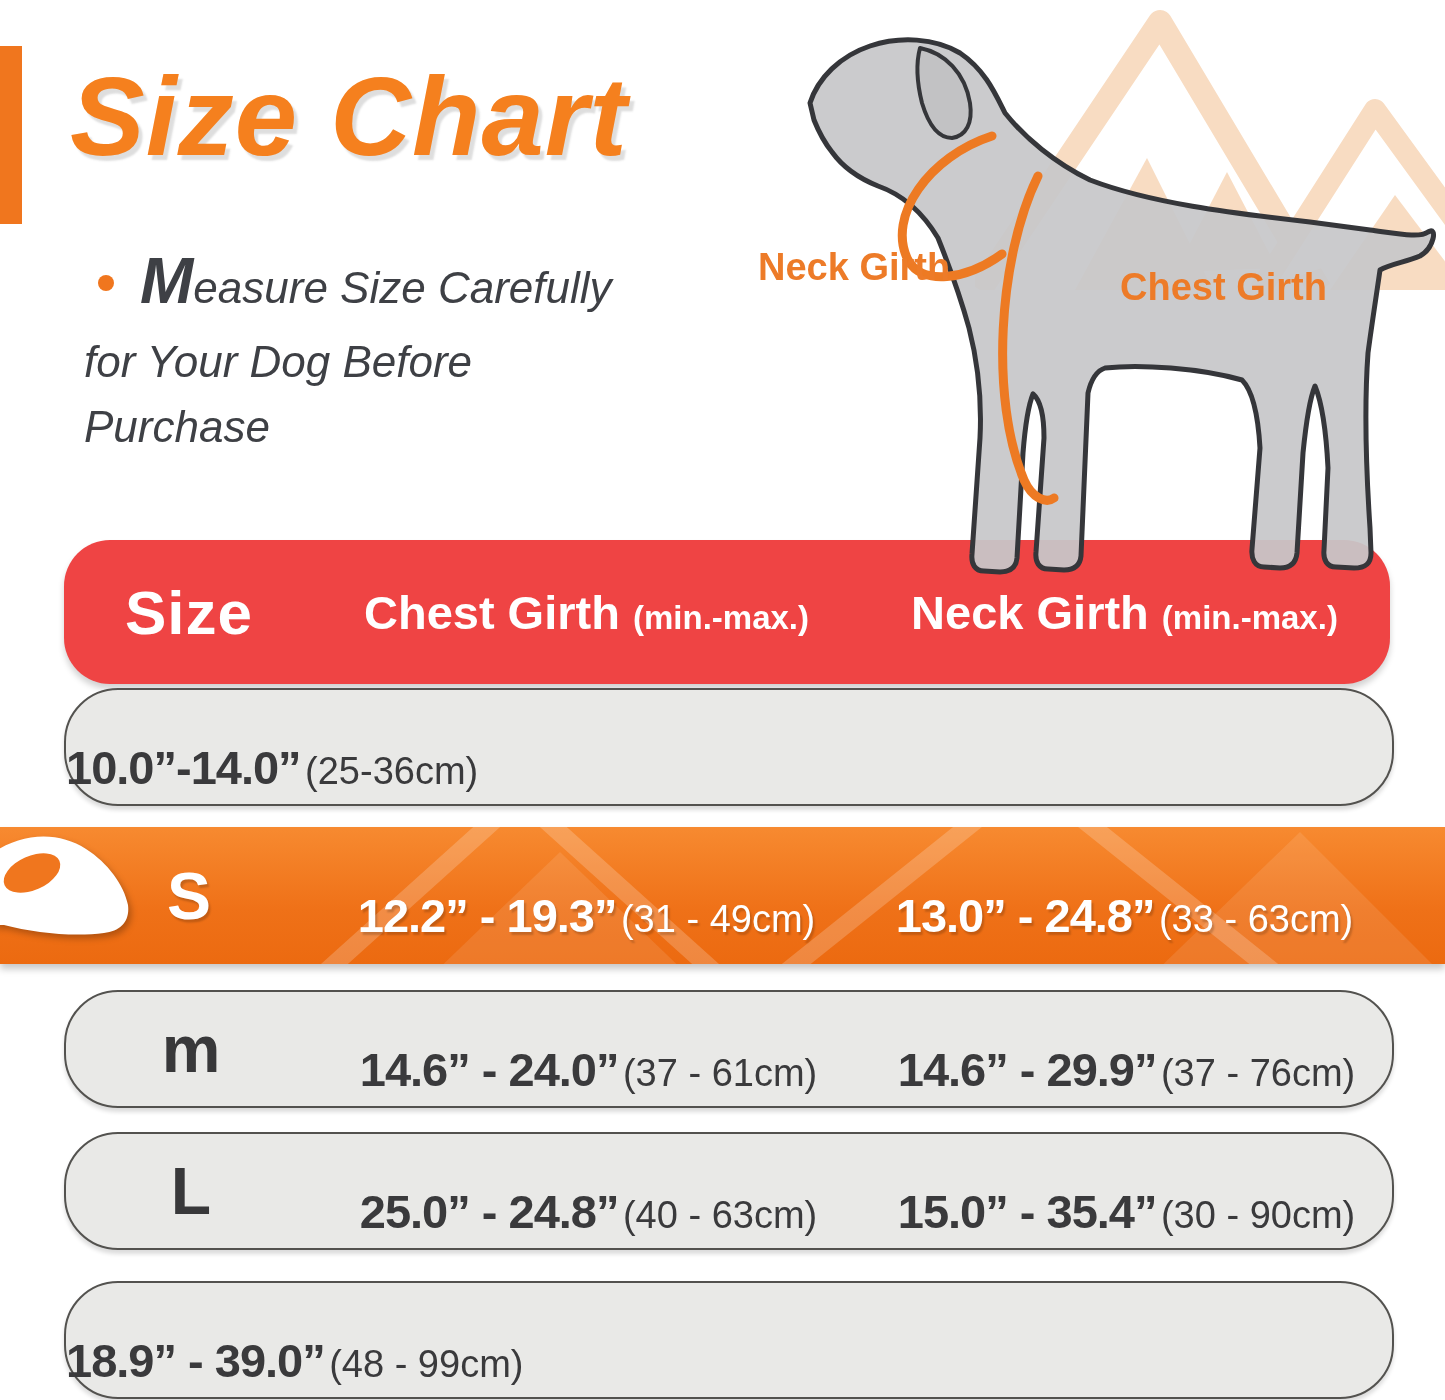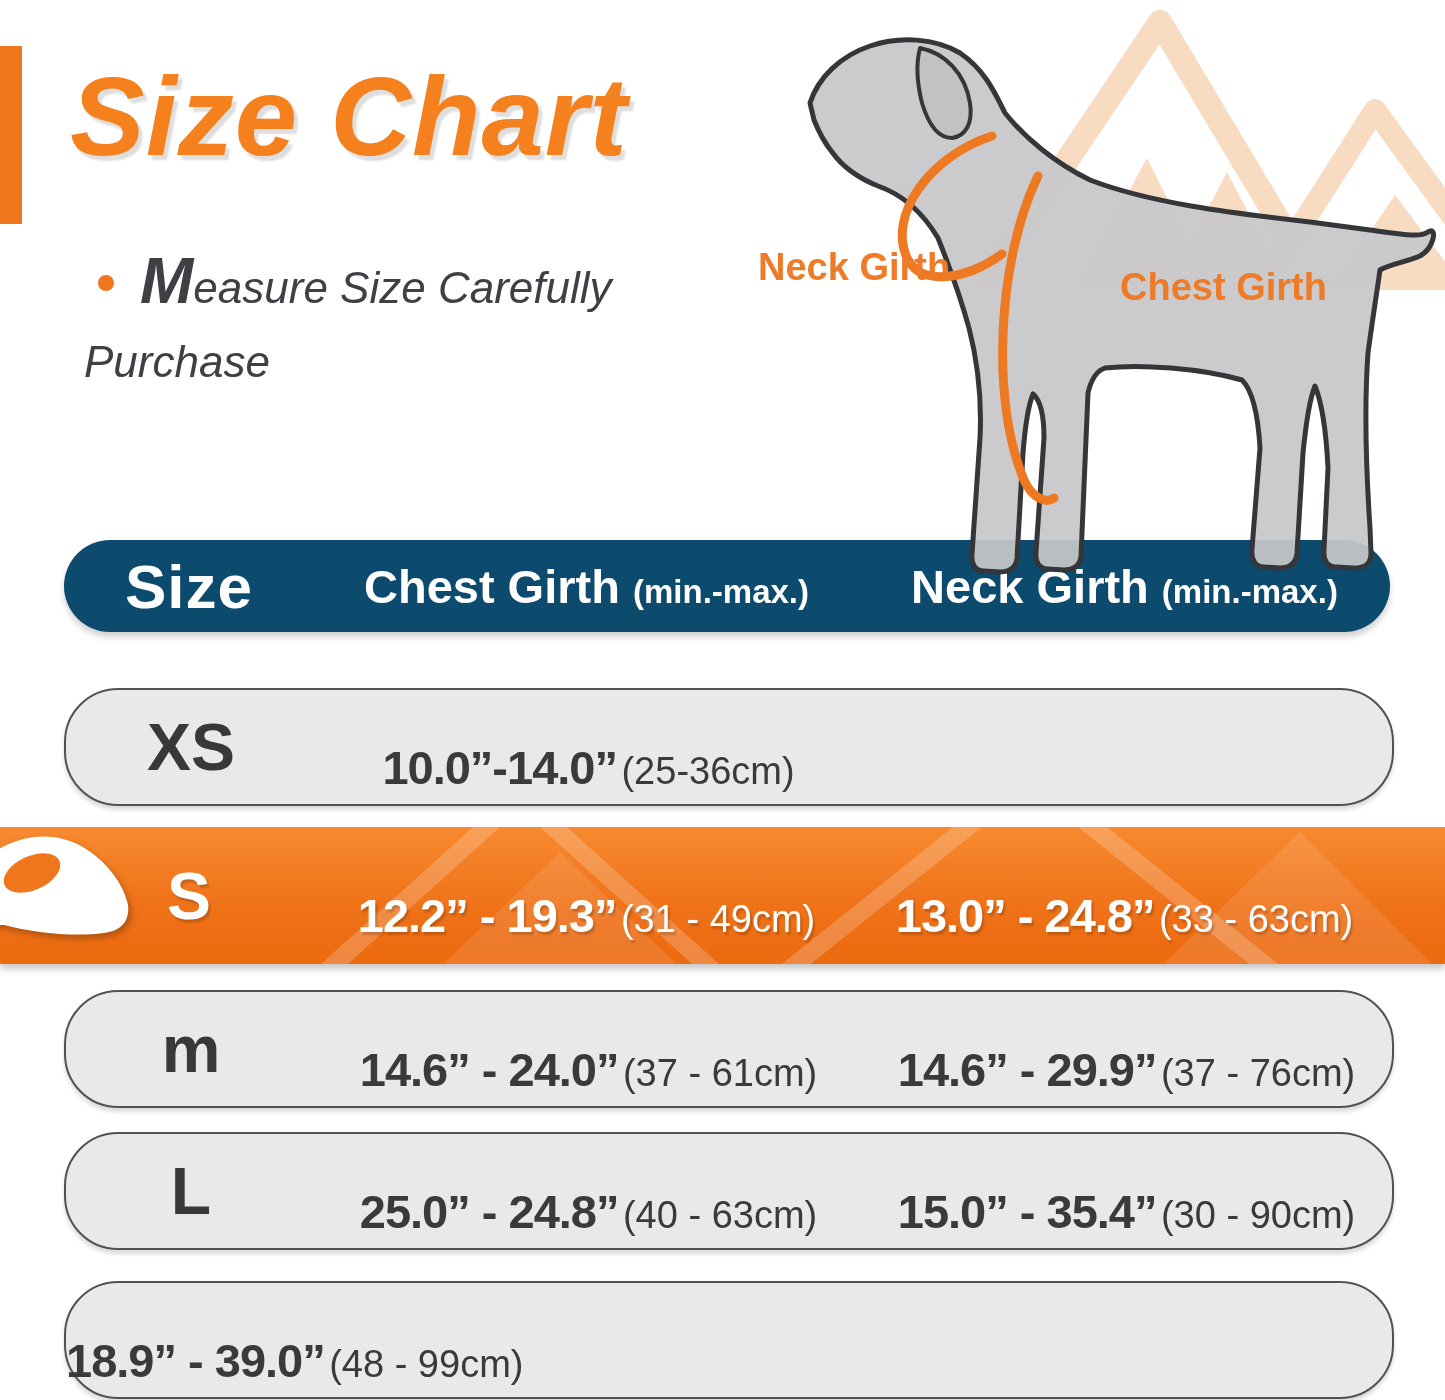--- a/index.html
+++ b/index.html
@@ -19,21 +19,21 @@
         background:#F0761E;margin:0 26px 0 14px;vertical-align:12px;}
   .note .lead{font-size:64px;font-weight:600;}
   
   .mountains{position:absolute;right:0;top:0;width:470px;height:290px;z-index:0;}
   .dog-wrap{position:absolute;left:770px;top:8px;width:672px;height:580px;z-index:2;}
   .girth-label{position:absolute;z-index:3;color:#ED7B28;font-size:38px;font-weight:600;white-space:nowrap;}
   .neck-label{left:758px;top:246px;}
   .chest-label{left:1120px;top:266px;}
   
   .thead{
-    position:absolute;left:64px;top:540px;width:1326px;height:92px;background:#0c4a6e;
+    position:absolute;left:64px;top:540px;width:1326px;height:144px;background:#ef4444;
     border-radius:46px;z-index:1;display:grid;grid-template-columns:250px 545px 1fr;
     align-items:center;color:#fff;box-shadow:0 5px 6px rgba(0,0,0,0.18);
   }
   .th-size{font-size:62px;font-weight:800;text-align:center;letter-spacing:1px;}
   .th-col{text-align:center;font-size:47px;font-weight:800;white-space:nowrap;}
   .th-sub{font-size:33px;font-weight:700;}
   .trow{
     position:absolute;left:64px;width:1326px;height:114px;background:#E9E9E7;
     border:2px solid #53524F;border-radius:54px;z-index:1;display:grid;
     grid-template-columns:250px 545px 1fr;align-items:center;color:#3A3A3C;
@@ -68,20 +68,21 @@
   <path d="M 200,272 L 252,172 L 302,268 Z" fill="#F8DCC2"></path>
   <path d="M 285,290 L 400,110 L 480,220" fill="#ffffff" stroke="#F8DCC2" stroke-width="22" stroke-linejoin="round"></path>
   <path d="M 355,290 L 420,195 L 475,268 L 475,290 Z" fill="#F8DCC2"></path>
 </svg>
 
 <div class="accent-bar"></div>
 <div class="title">Size Chart</div>
 
 <div class="note">
   <div><span class="bullet"></span><span class="lead">M</span><span>easure Size Carefully</span></div>
+  <div>for Your Dog Before</div>
   <div>Purchase</div>
 </div>
 
 <svg class="dog-wrap" viewBox="0 0 672 580">
   <path d="
     M 40,95
     C 48,70 70,48 100,38
     C 130,28 165,30 190,45
     C 215,62 225,85 235,105
     C 255,130 285,155 320,172
@@ -138,21 +139,20 @@
     <span>Chest Girth</span>
     <span class="th-sub">(min.-max.)</span>
   </div>
   <div class="th-col">
     <span>Neck Girth</span>
     <span class="th-sub">(min.-max.)</span>
   </div>
 </div>
 
 <div class="trow row-xs">
-  <div class="t-size">XS</div>
   <div class="t-cell">
     <span class="t-in">10.0”-14.0”</span>
     <span class="t-cm">(25-36cm)</span>
   </div>
 </div>
 
 <div class="srow">
   <svg class="wm" viewBox="0 0 1445 137" preserveAspectRatio="none">
     <path d="M 320,150 L 520,-30 L 720,150" fill="none" stroke="rgba(255,255,255,0.20)" stroke-width="18"></path>
     <path d="M 430,150 L 560,25 L 690,150 Z" fill="rgba(255,255,255,0.10)"></path>

